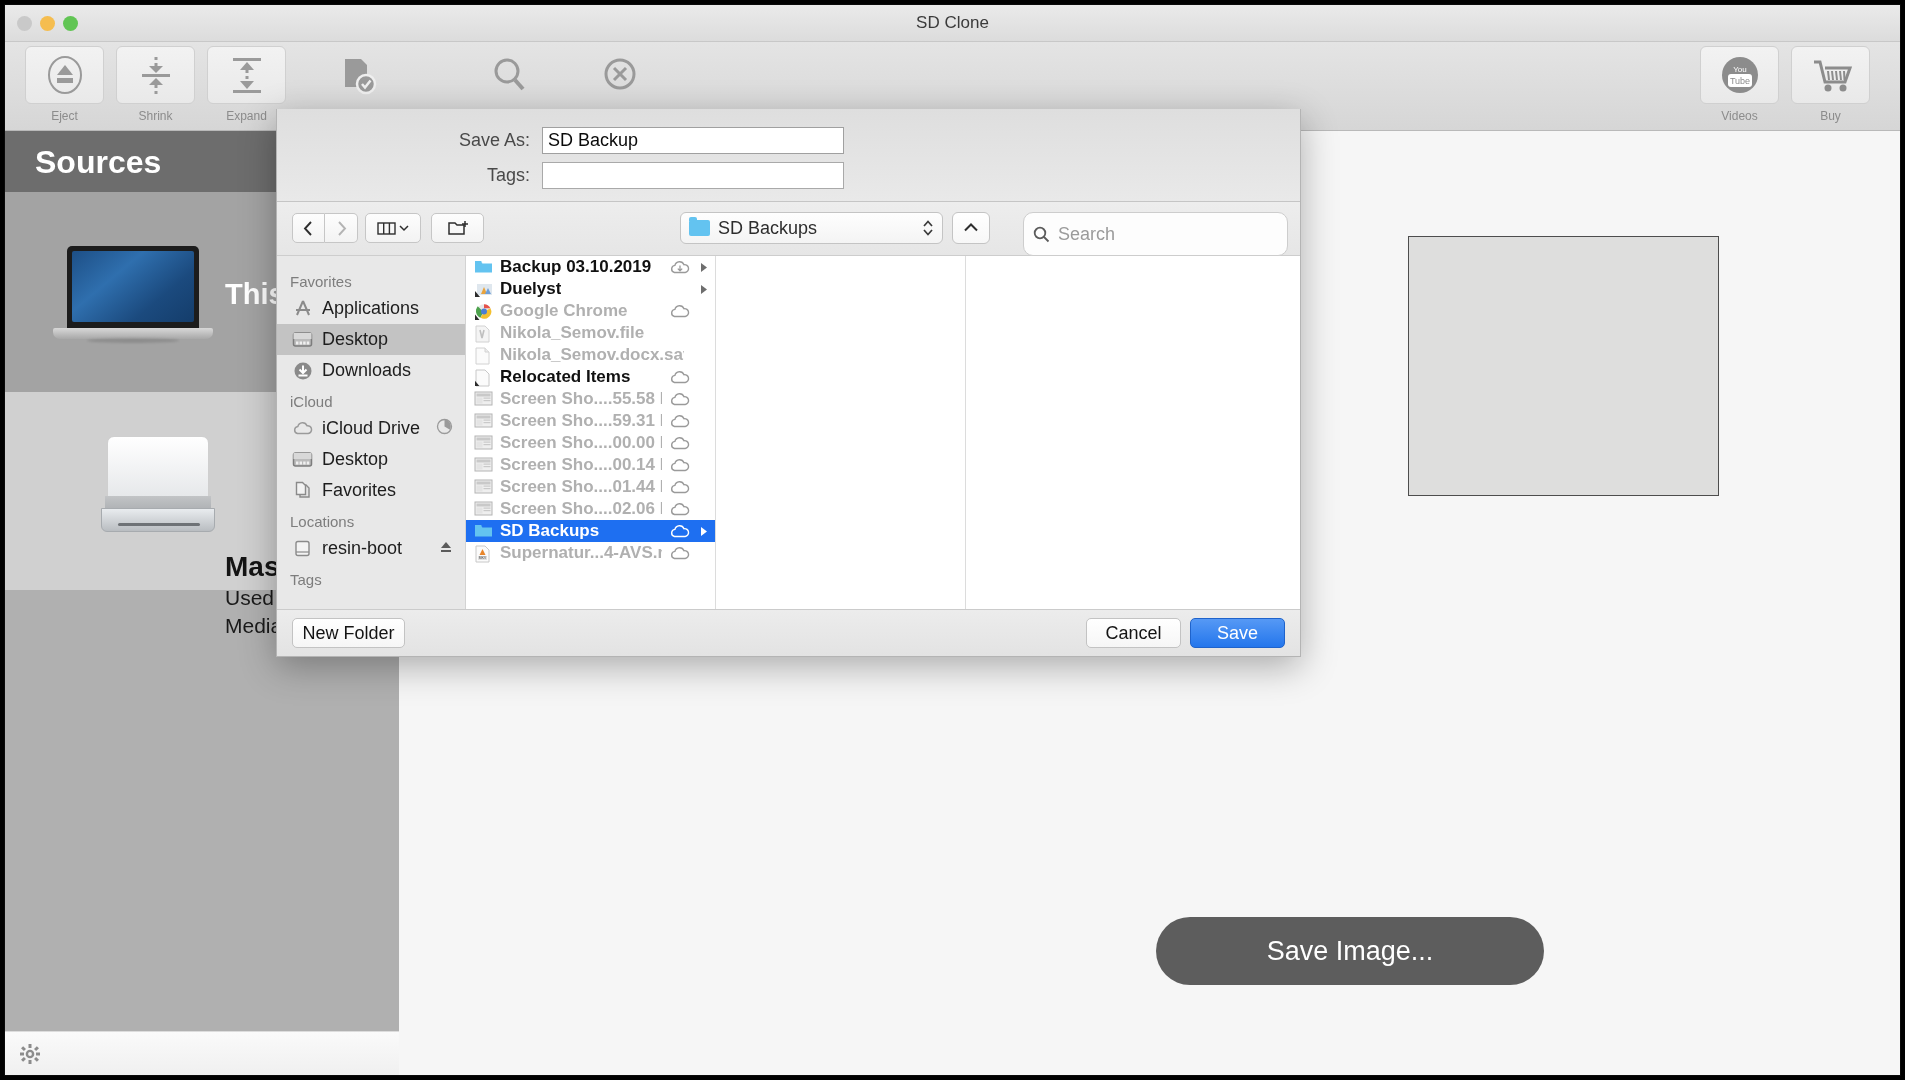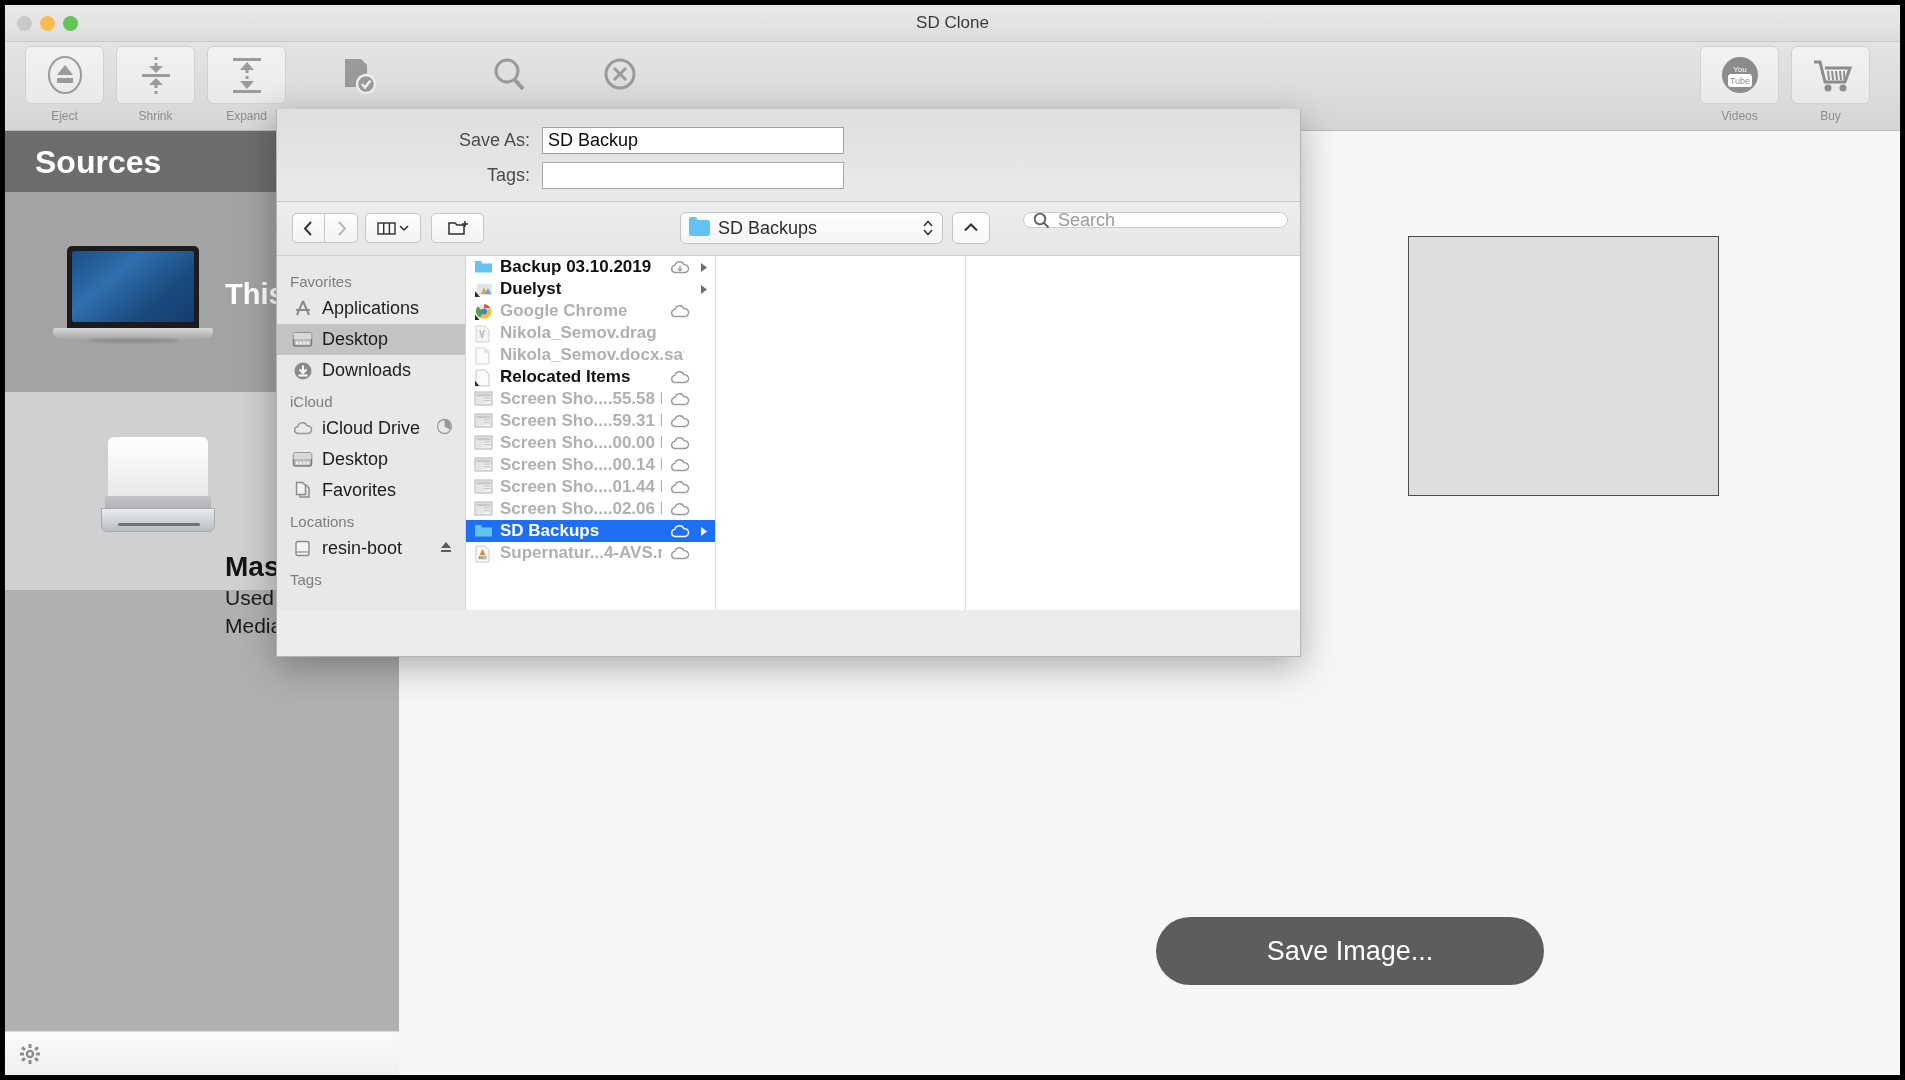--- a/index.html
+++ b/index.html
@@ -232,21 +232,21 @@
   }
   .path-label { font-size: 18px; color: #2d2d2d; margin-left: 8px; }
   .updown { margin-left: auto; }
   .up-btn {
     position: absolute; left: 675px; top: 10px; width: 38px; height: 32px;
     background: linear-gradient(#ffffff, #f7f7f7);
     border: 1px solid #c4c4c4; border-radius: 6px;
     display: flex; align-items: center; justify-content: center;
   }
   .search-box {
-    position: absolute; left: 746px; top: 10px; width: 265px; height: 16px;
+    position: absolute; left: 746px; top: 10px; width: 265px; height: 44px;
     background: #fdfdfd; border: 1px solid #cdcdcd; border-radius: 10px;
     display: flex; align-items: center; padding: 0 9px; gap: 8px;
   }
   .search-ph { font-size: 18px; color: #9b9b9b; }
 
   
   .sheet-body {
     position: absolute; left: 0; top: 147px; width: 100%; height: 354px;
     background: #7dd3fc; display: flex;
   }
@@ -723,21 +723,21 @@
                   <path d="M5.5 12.5 a3.6 3.6 0 0 1 0.4 -7.1 a4.8 4.8 0 0 1 9.1 -0.7 a3.9 3.9 0 0 1 1.2 7.8 z" fill="none" stroke="#9a9a9a" stroke-width="1.4"></path>
                 </svg>
               </span>
               <span class="arrow"></span>
             </div>
             <div class="frow dim">
               <span class="ficon"><svg width="17" height="18" viewBox="0 0 17 18">
                   <path d="M2 1 h9 l4 4 v12 h-13 z" fill="#f4f4f4" stroke="#d2d2d2" stroke-width="1"></path>
                   <path d="M6 5 l2 8 l2 -8" fill="none" stroke="#bfbfbf" stroke-width="1.6"></path>
                 </svg></span>
-              <span class="fname">Nikola_Semov.drag</span>
+              <span class="fname">Nikola_Semov.file</span>
               <span class="cloud"></span>
               <span class="arrow"></span>
             </div>
             <div class="frow dim">
               <span class="ficon"><svg width="17" height="18" viewBox="0 0 17 18">
                   <path d="M2 1 h9 l4 4 v12 h-13 z" fill="#fbfbfb" stroke="#d2d2d2" stroke-width="1"></path>
                   <path d="M11 1 v4 h4" fill="#ececec" stroke="#d2d2d2" stroke-width="1"></path>
                 </svg></span>
               <span class="fname">Nikola_Semov.docx.save</span>
               <span class="cloud"></span>
@@ -883,14 +883,19 @@
                 </svg>
               </span>
               <span class="arrow"></span>
             </div>
           </div>
         <div class="fcol fcol-2"></div>
         <div class="fcol fcol-3"></div>
       </div>
     </div>
 
+    <div class="sheet-foot">
+      <div class="btn btn-newfolder">New Folder</div>
+      <div class="btn btn-cancel">Cancel</div>
+      <div class="btn btn-save">Save</div>
+    </div>
   </div>
 </div>
 
 </body></html>

